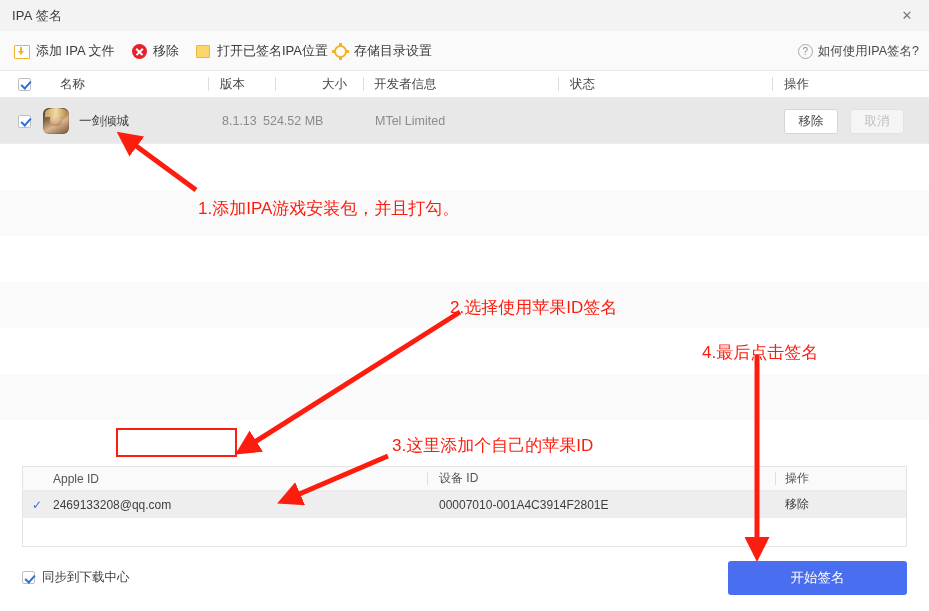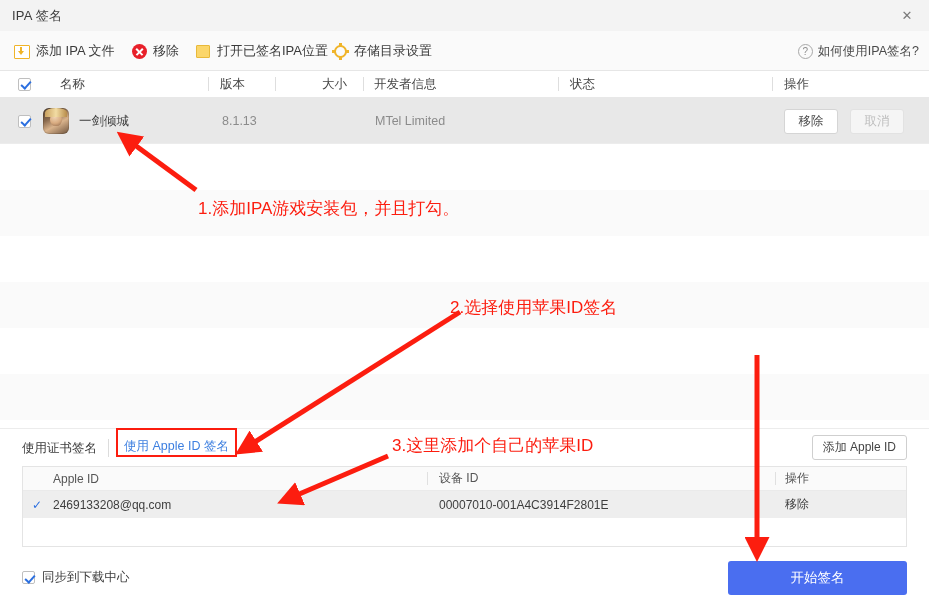--- a/index.html
+++ b/index.html
@@ -335,45 +335,40 @@
 
     <div class="lrow sel" style="top:0;">
       <div class="cell" style="left:18px;">
         <span class="cbx checked"></span>
       </div>
       <div class="cell" style="left:43px;">
         <span class="avatar"></span>
       </div>
       <div class="cell" style="left:79px; color:#3b3b3b;">一剑倾城</div>
       <div class="cell muted" style="left:222px;">8.1.13</div>
+      <div class="cell muted" style="left:263px;">524.52 MB</div>
       <div class="cell muted" style="left:375px;">MTel Limited</div>
       <div class="cell" style="left:570px;"></div>
       <div class="cell" style="left:784px;">
         <button class="btn">移除</button>
       </div>
       <div class="cell" style="left:850px;">
         <button class="btn disabled">取消</button>
       </div>
       <div class="lrow-sep" style="top:45px;"></div>
     </div>
 
     <div class="lrow" style="top:46px;"></div>
     <div class="lrow alt" style="top:92px;"></div>
     <div class="lrow" style="top:138px;"></div>
     <div class="lrow alt" style="top:184px;"></div>
     <div class="lrow" style="top:230px;"></div>
     <div class="lrow alt" style="top:276px;"></div>
   </div>
 
-  <div class="signbar">
-    <div class="sb-label">使用证书签名</div>
-    <div class="sb-div"></div>
-    <div class="sb-tab">使用 Apple ID 签名</div>
-    <button class="sb-addbtn">添加 Apple ID</button>
-  </div>
 
   <div class="aid-table">
     <div class="aid-head">
       <div class="aid-hc" style="left:30px;">Apple ID</div>
       <div class="aid-hsep" style="left:404px;"></div>
       <div class="aid-hc" style="left:416px;">设备 ID</div>
       <div class="aid-hsep" style="left:752px;"></div>
       <div class="aid-hc" style="left:762px;">操作</div>
     </div>
     <div class="aid-row">
@@ -405,15 +400,16 @@
 
     <line x1="460" y1="312" x2="247" y2="447" stroke="#fc1d0f" stroke-width="5" marker-end="url(#ah)"></line>
 
     <line x1="388" y1="456" x2="290" y2="498" stroke="#fc1d0f" stroke-width="5" marker-end="url(#ah)"></line>
 
     <line x1="757" y1="355" x2="757" y2="548" stroke="#fc1d0f" stroke-width="5" marker-end="url(#ah)"></line>
   </svg>
 
   <div class="anno" style="left:198px; top:197px;">1.添加IPA游戏安装包，并且打勾。</div>
   <div class="anno" style="left:450px; top:296px;">2.选择使用苹果ID签名</div>
+  <div class="anno" style="left:702px; top:341px;">4.最后点击签名</div>
   <div class="anno" style="left:392px; top:434px;">3.这里添加个自己的苹果ID</div>
 
 </div>
 
 </body></html>

